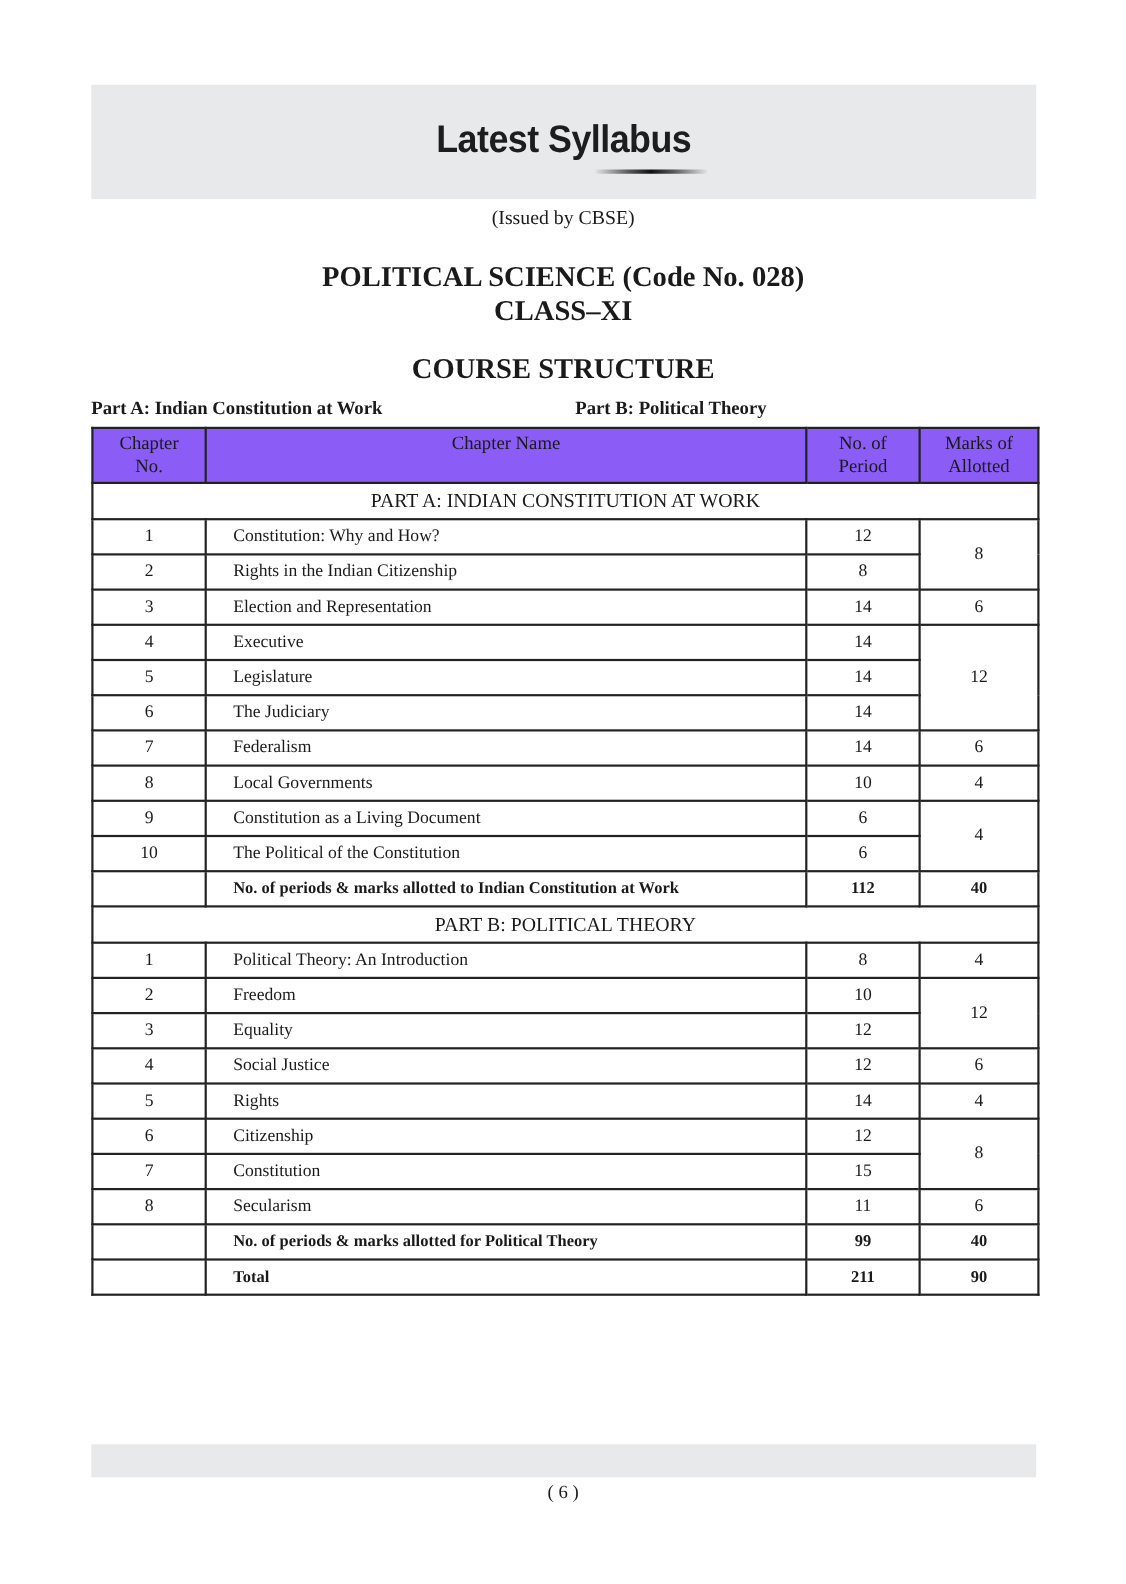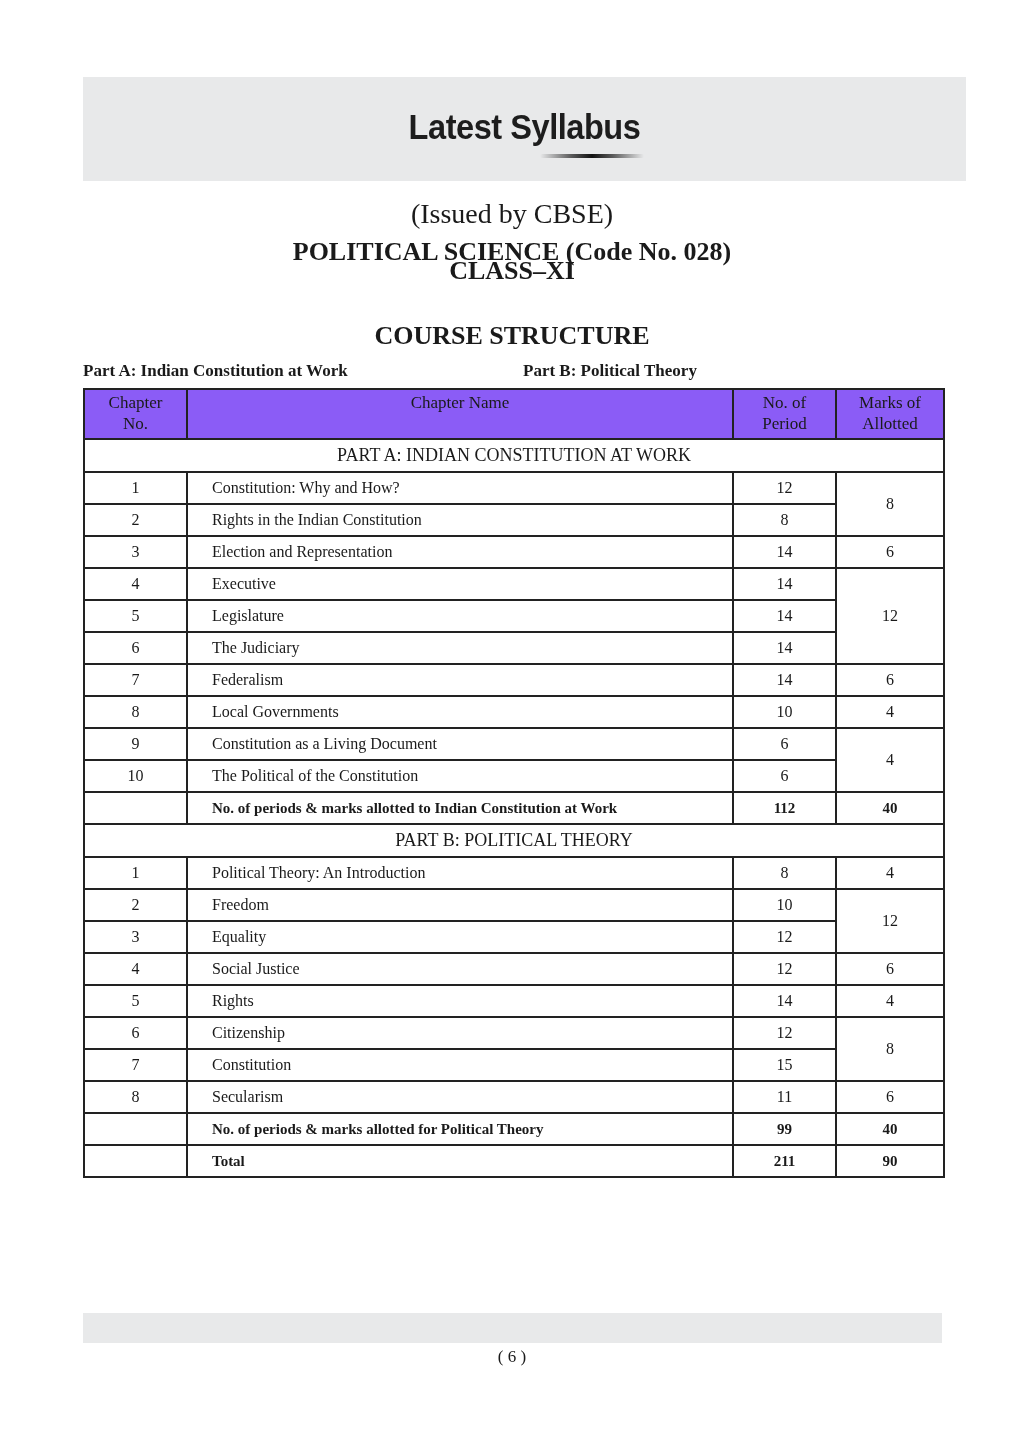--- a/index.html
+++ b/index.html
@@ -4,37 +4,36 @@
 <style>
   html, body { margin: 0; padding: 0; }
   body {
     width: 1024px; height: 1440px; background: #ffffff; position: relative;
     font-family: "Liberation Serif", "DejaVu Serif", serif; color: #1a1a1a;
     overflow: hidden;
   }
   .banner {
     position: absolute; left: 83px; top: 77px; width: 859px; height: 104px;
     background: #e8e9ea;
-    padding-left: 24px;
   }
   .banner-title {
     position: absolute; left: 0; right: 0; top: 30px; text-align: center;
     font-family: "Liberation Sans", "DejaVu Sans", sans-serif; font-weight: bold;
     font-size: 35px; letter-spacing: -0.5px; color: #1d1d1d;
     transform: scaleX(0.93);
   }
   .banner-underline {
     position: absolute; left: 457px; top: 77px; width: 104px; height: 4px;
     border-radius: 2px;
     background: linear-gradient(to right, rgba(30,30,30,0) 0%, rgba(30,30,30,0.7) 30%, #111 50%, rgba(30,30,30,0.7) 70%, rgba(30,30,30,0) 100%);
   }
   .centered { position: absolute; left: 0; width: 1024px; text-align: center; }
-  .issued { top: 198px; font-size: 28px; }
+  .issued { top: 188px; font-size: 18px; }
   .subject { top: 237px; font-size: 26px; font-weight: bold; font-family: Liberation Serif, serif; }
-  .klass { top: 256px; font-size: 26px; font-weight: bold; }
+  .klass { top: 268px; font-size: 26px; font-weight: bold; }
   .course { top: 321px; font-size: 26px; font-weight: bold; }
   .parts-line { position: absolute; top: 361px; font-size: 17px; font-weight: bold; }
   .part-a-label { left: 83px; }
   .part-b-label { left: 523px; }
 
   table.syllabus {
     position: absolute; left: 83px; top: 388px; width: 860px;
     border-collapse: collapse; table-layout: fixed; font-size: 16px;
   }
   table.syllabus td, table.syllabus th {
@@ -94,21 +93,21 @@
         <td colspan="4">PART A: INDIAN CONSTITUTION AT WORK</td>
       </tr>
       <tr>
         <td>1</td>
         <td class="name">Constitution: Why and How?</td>
         <td>12</td>
         <td rowspan="2">8</td>
       </tr>
       <tr>
         <td>2</td>
-        <td class="name">Rights in the Indian Constitution</td>
+        <td class="name">Rights in the Indian Citizenship</td>
         <td>8</td>
       </tr>
       <tr>
         <td>3</td>
         <td class="name">Election and Representation</td>
         <td>14</td>
         <td rowspan="1">6</td>
       </tr>
       <tr>
         <td>4</td>

